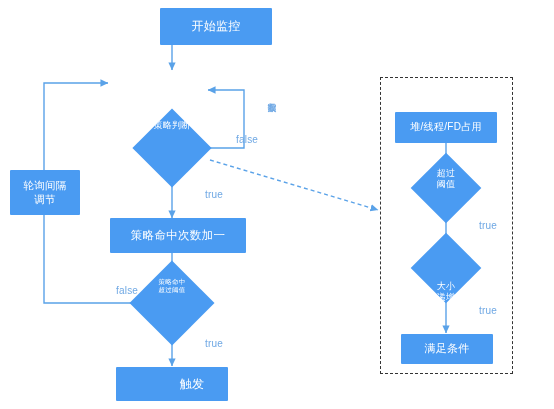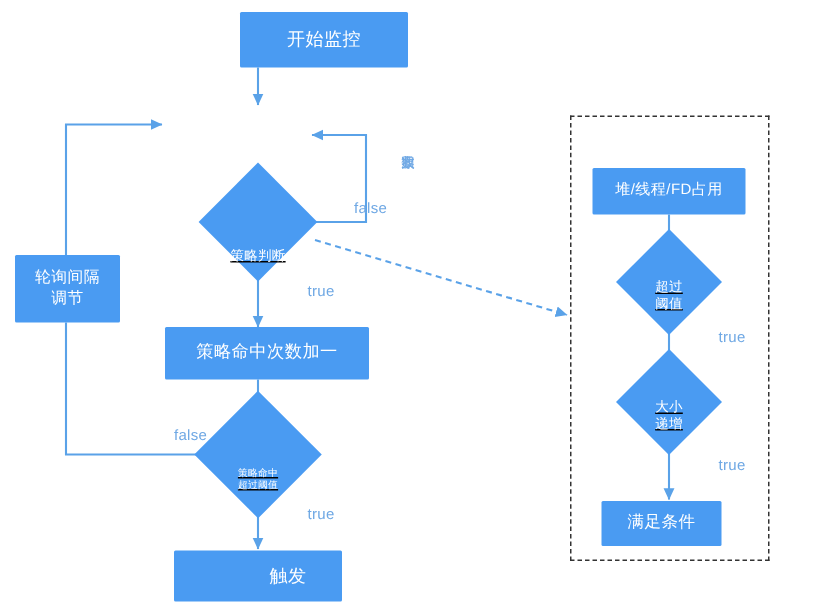--- a/index.html
+++ b/index.html
@@ -35,23 +35,22 @@
     line-height: 1.25;
     letter-spacing: 0.3px;
     white-space: pre-line;
   }
   .node.box {
     border-radius: 1px;
   }
   .diamond-wrap {
     position: absolute;
     display: flex;
-    align-items: flex-end;
+    align-items: flex-start;
     justify-content: center;
-    text-decoration: underline;
   }
   .diamond-shape {
     position: absolute;
     left: 0;
     top: 0;
     width: 100%;
     height: 100%;
     background: #4a9bf2;
     transform: rotate(45deg);
   }
@@ -181,21 +180,21 @@
     <div class="diamond-label" style="font-size:9px;">超过
 阈值</div>
   </div>
 
   <div class="diamond-wrap" style="left:414px; top:248px; width:64px; height:40px;">
     <div class="diamond-shape" style="transform:rotate(45deg) scale(0.78,1.25);"></div>
     <div class="diamond-label" style="font-size:9px;margin-top:33px;">大小
 递增</div>
   </div>
 
-  <div class="node box" style="left:401px; top:334px; width:80px; height:30px; font-size:11px;">
+  <div class="node box" style="left:401px; top:334px; width:92px; height:30px; font-size:11px;">
     <span>满足条件</span>
   </div>
 
   <div class="edge-label" style="left:451px; top:220px;">true</div>
 
   <div class="edge-label" style="left:451px; top:305px;">true</div>
 
 </div>
 
 </body></html>

